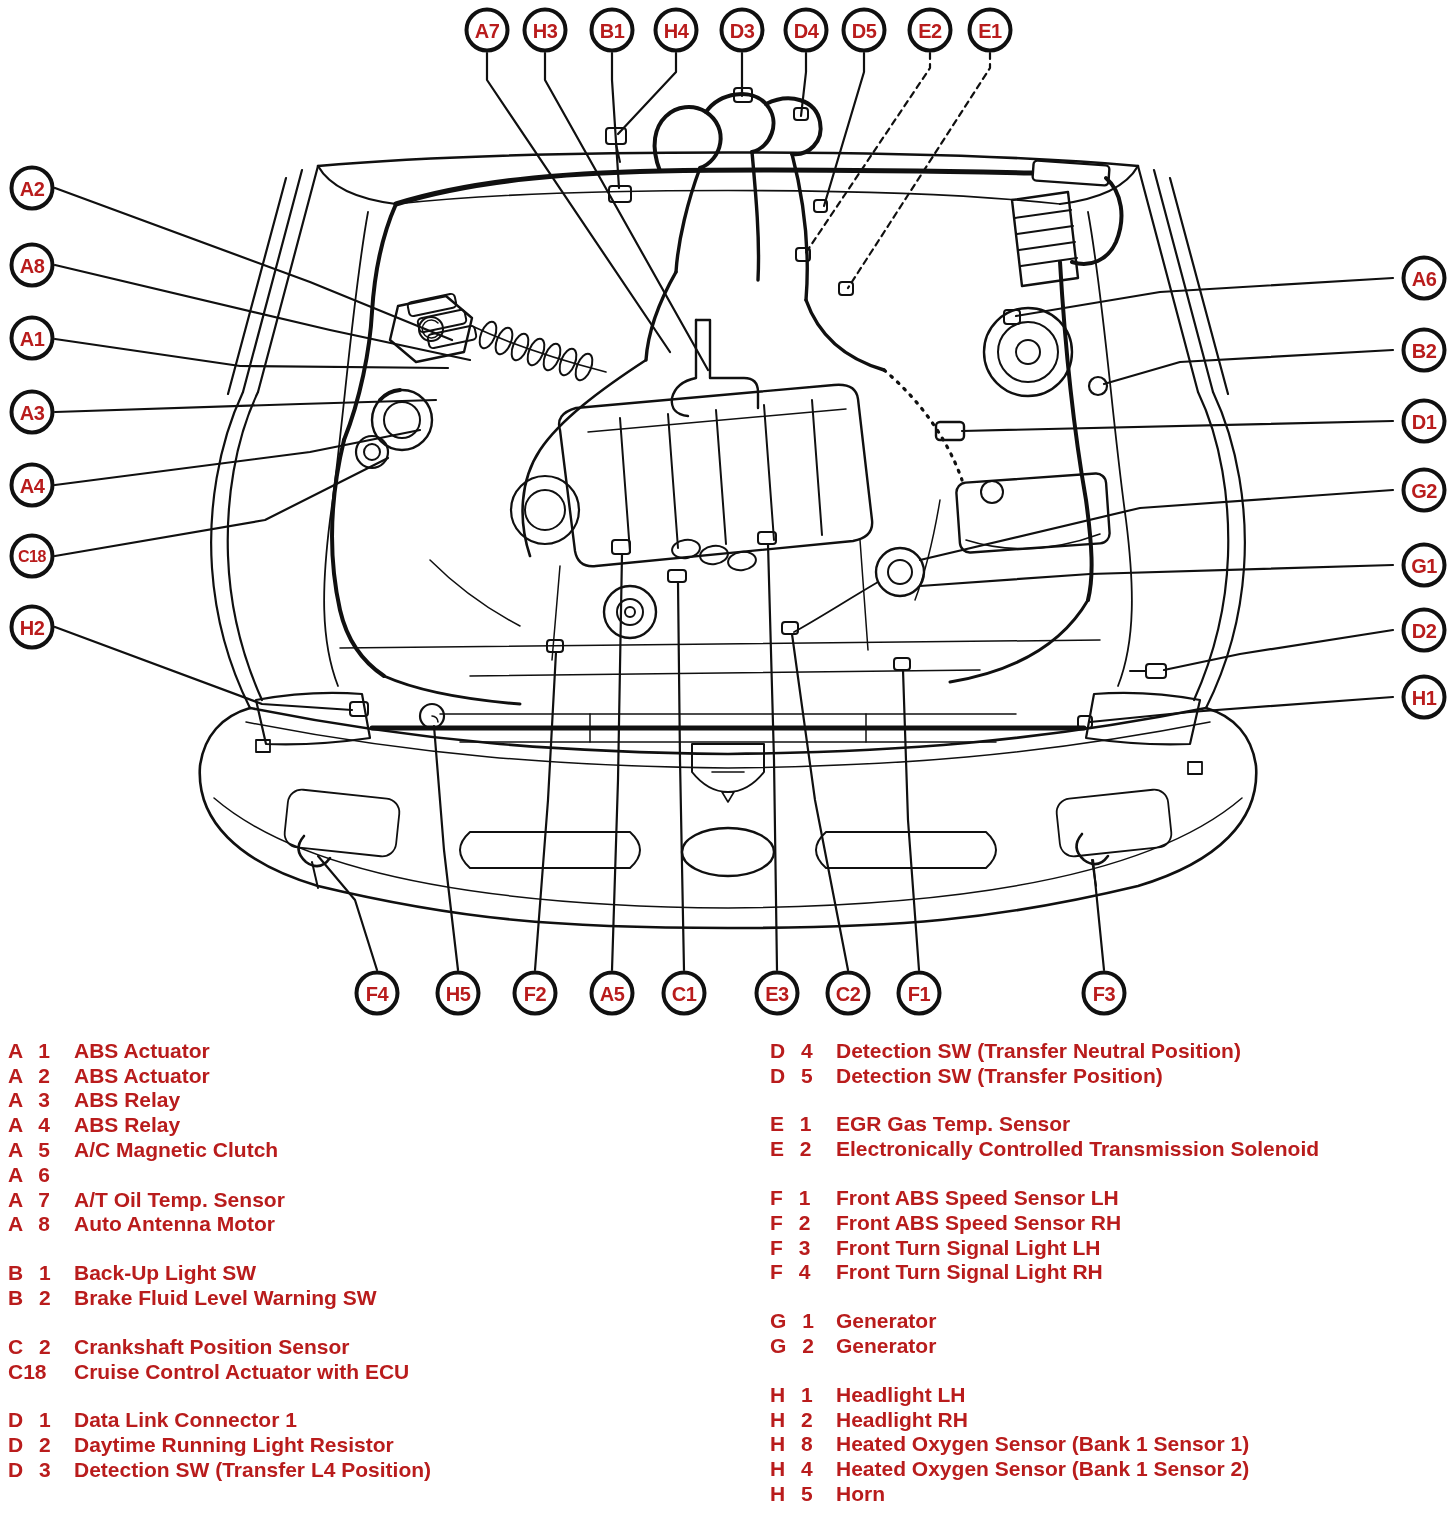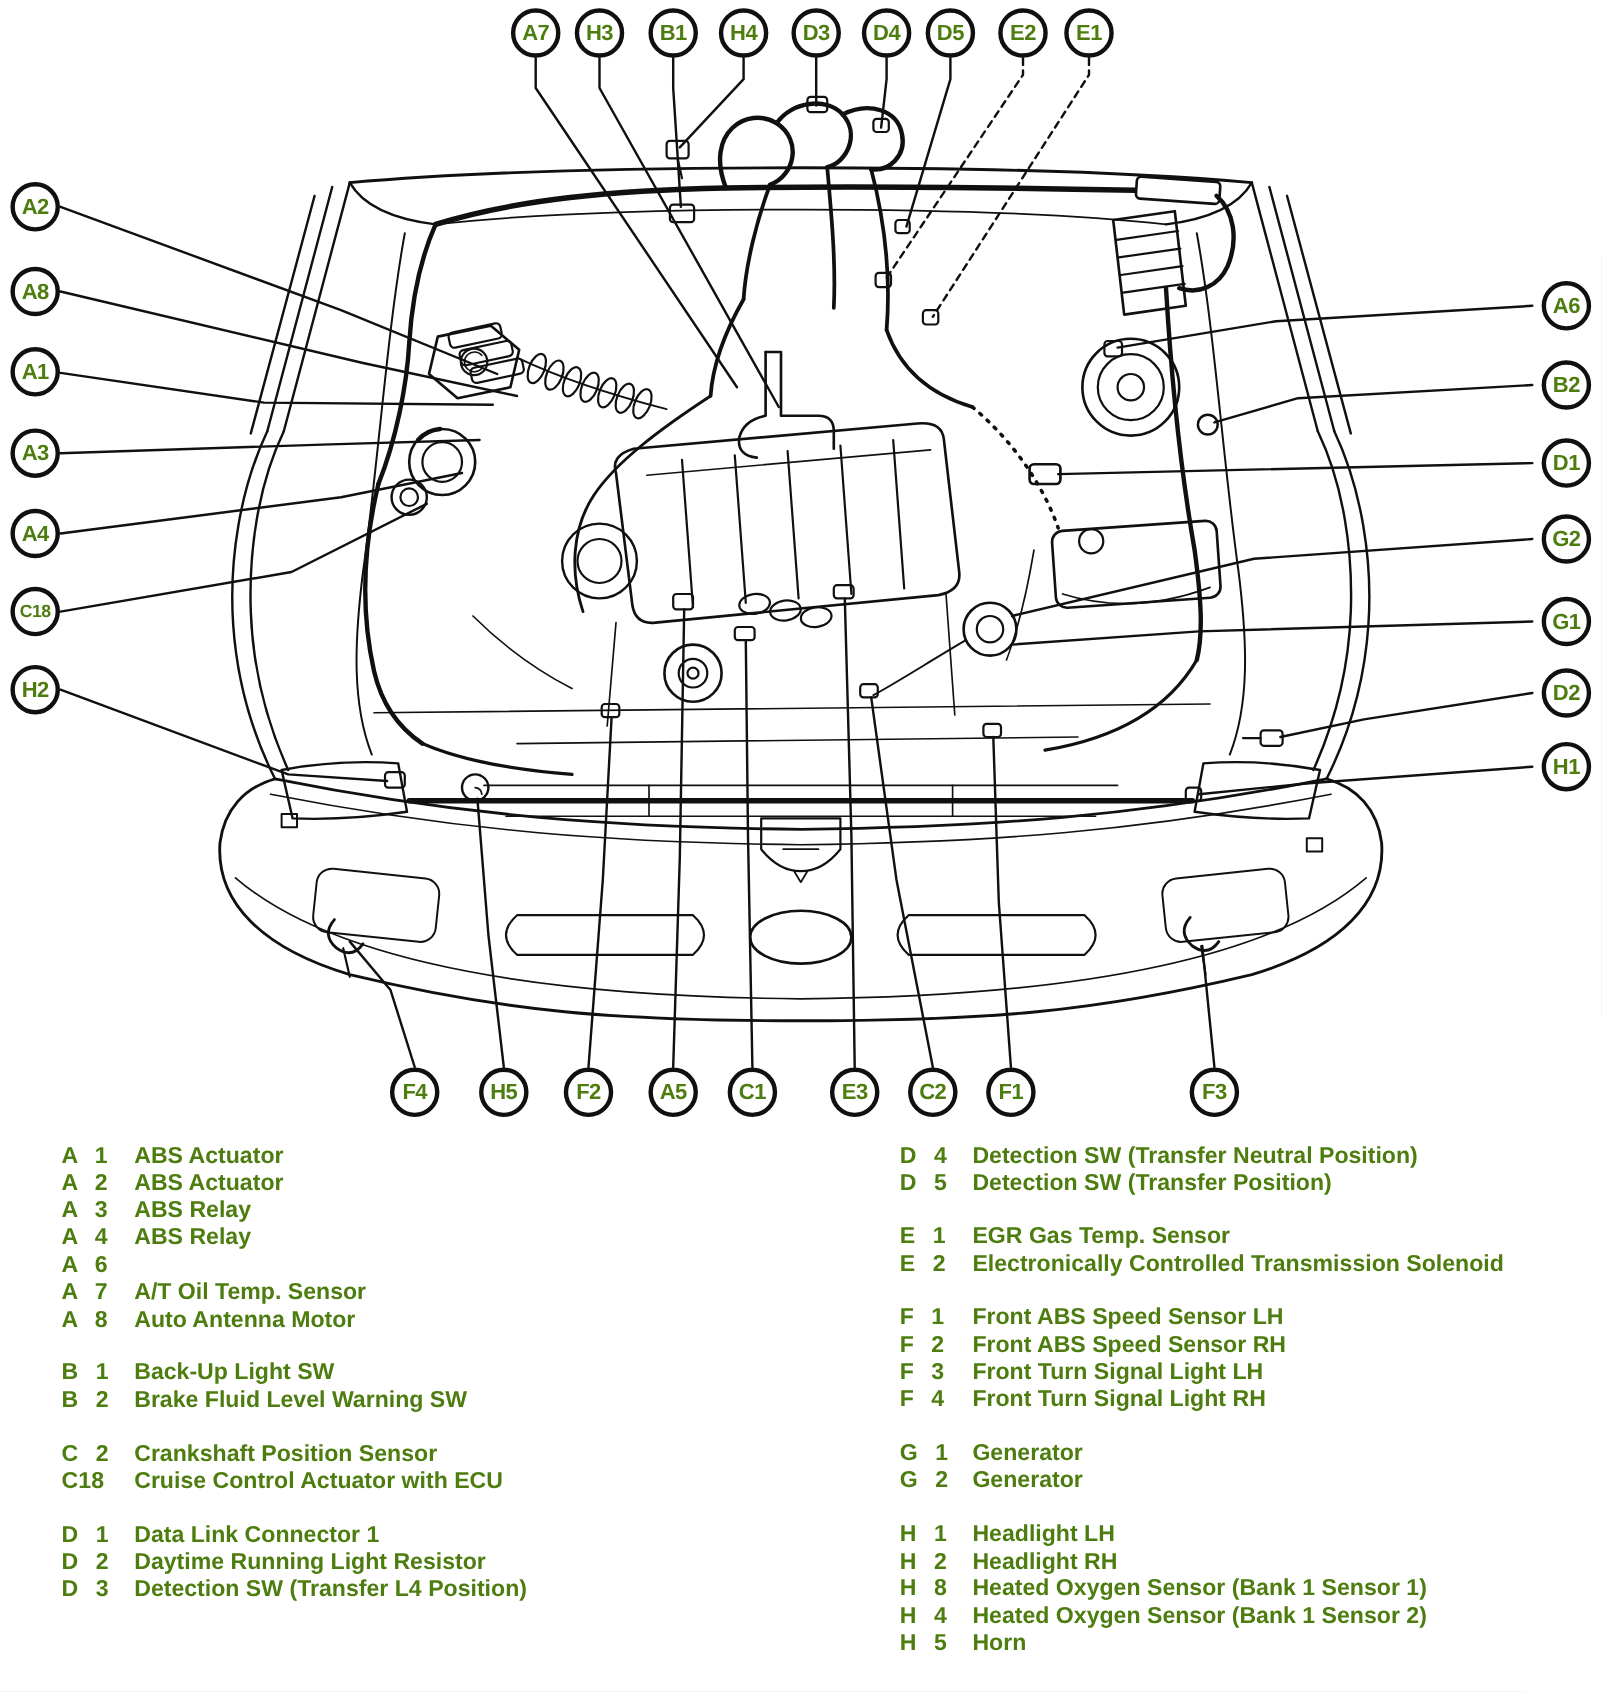--- a/index.html
+++ b/index.html
@@ -1,32 +1,32 @@
 <!DOCTYPE html>
 <html><head>
 <meta charset="utf-8">
 <style>
   html,body{margin:0;padding:0;background:#e8e8e8;}
   .stage{
     position:relative;width:1456px;height:1538px;background:#ffffff;
-    font-family:"Liberation Sans",sans-serif;color:#4d7c0f;overflow:hidden;
+    font-family:"Liberation Sans",sans-serif;color:#b91c1c;overflow:hidden;
   }
   svg.art{position:absolute;left:0;top:0;}
   .callout{
     position:absolute;width:45px;height:45px;border:4px solid #101010;border-radius:50%;
     background:#fff;display:flex;align-items:center;justify-content:center;
     font:700 20px/1 "Liberation Sans",sans-serif;letter-spacing:-0.5px;
     transform:translate(-50%,-50%);box-sizing:border-box;z-index:3;
   }
   .callout.small{font-size:16px;}
   .legend{position:absolute;top:1038px;z-index:2;}
   .legend.left{left:8px;width:700px;}
   .legend.right{left:770px;width:680px;}
   .lgroup{margin-bottom:24px;}
-  .lrow{display:flex;height:24.8px;align-items:center;font:700 21px/1.1 "Liberation Sans",sans-serif;margin-left:48px;}
+  .lrow{display:flex;height:24.8px;align-items:center;font:700 21px/1.1 "Liberation Sans",sans-serif;}
   .lcode{width:66px;flex:0 0 66px;word-spacing:10px;white-space:pre;}
   .llabel{flex:1;white-space:nowrap;}
 </style>
 </head>
 <body>
 
 <div class="stage">
 
   <svg class="art" width="1456" height="1538" viewBox="0 0 1456 1538" fill="none" stroke="#101010" stroke-linecap="round" stroke-linejoin="round">
 
@@ -353,20 +353,24 @@
         </div>
       <div class="lrow">
           <span class="lcode">A 3</span>
           <span class="llabel">ABS Relay</span>
         </div>
       <div class="lrow">
           <span class="lcode">A 4</span>
           <span class="llabel">ABS Relay</span>
         </div>
       <div class="lrow">
+          <span class="lcode">A 5</span>
+          <span class="llabel">A/C Magnetic Clutch</span>
+        </div>
+      <div class="lrow">
           <span class="lcode">A 6</span>
         </div>
       <div class="lrow">
           <span class="lcode">A 7</span>
           <span class="llabel">A/T Oil Temp. Sensor</span>
         </div>
       <div class="lrow">
           <span class="lcode">A 8</span>
           <span class="llabel">Auto Antenna Motor</span>
         </div>

